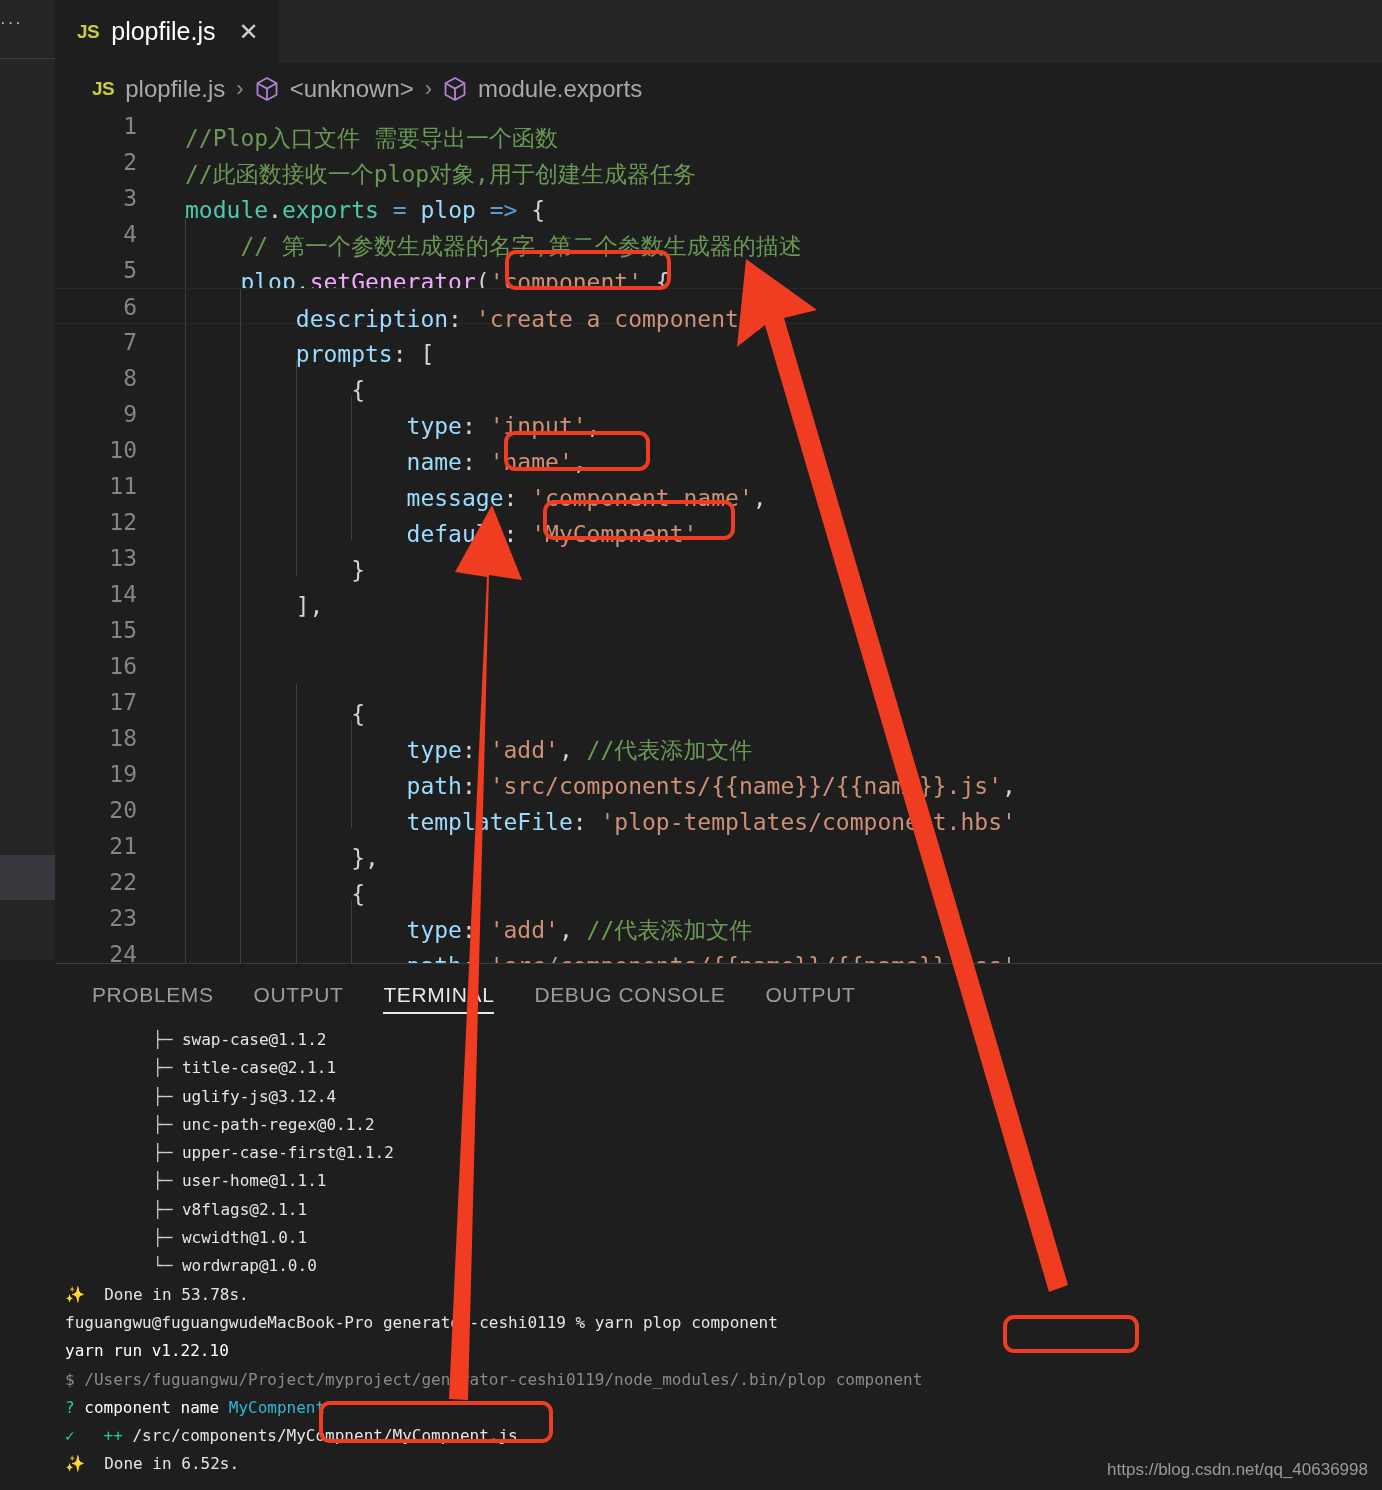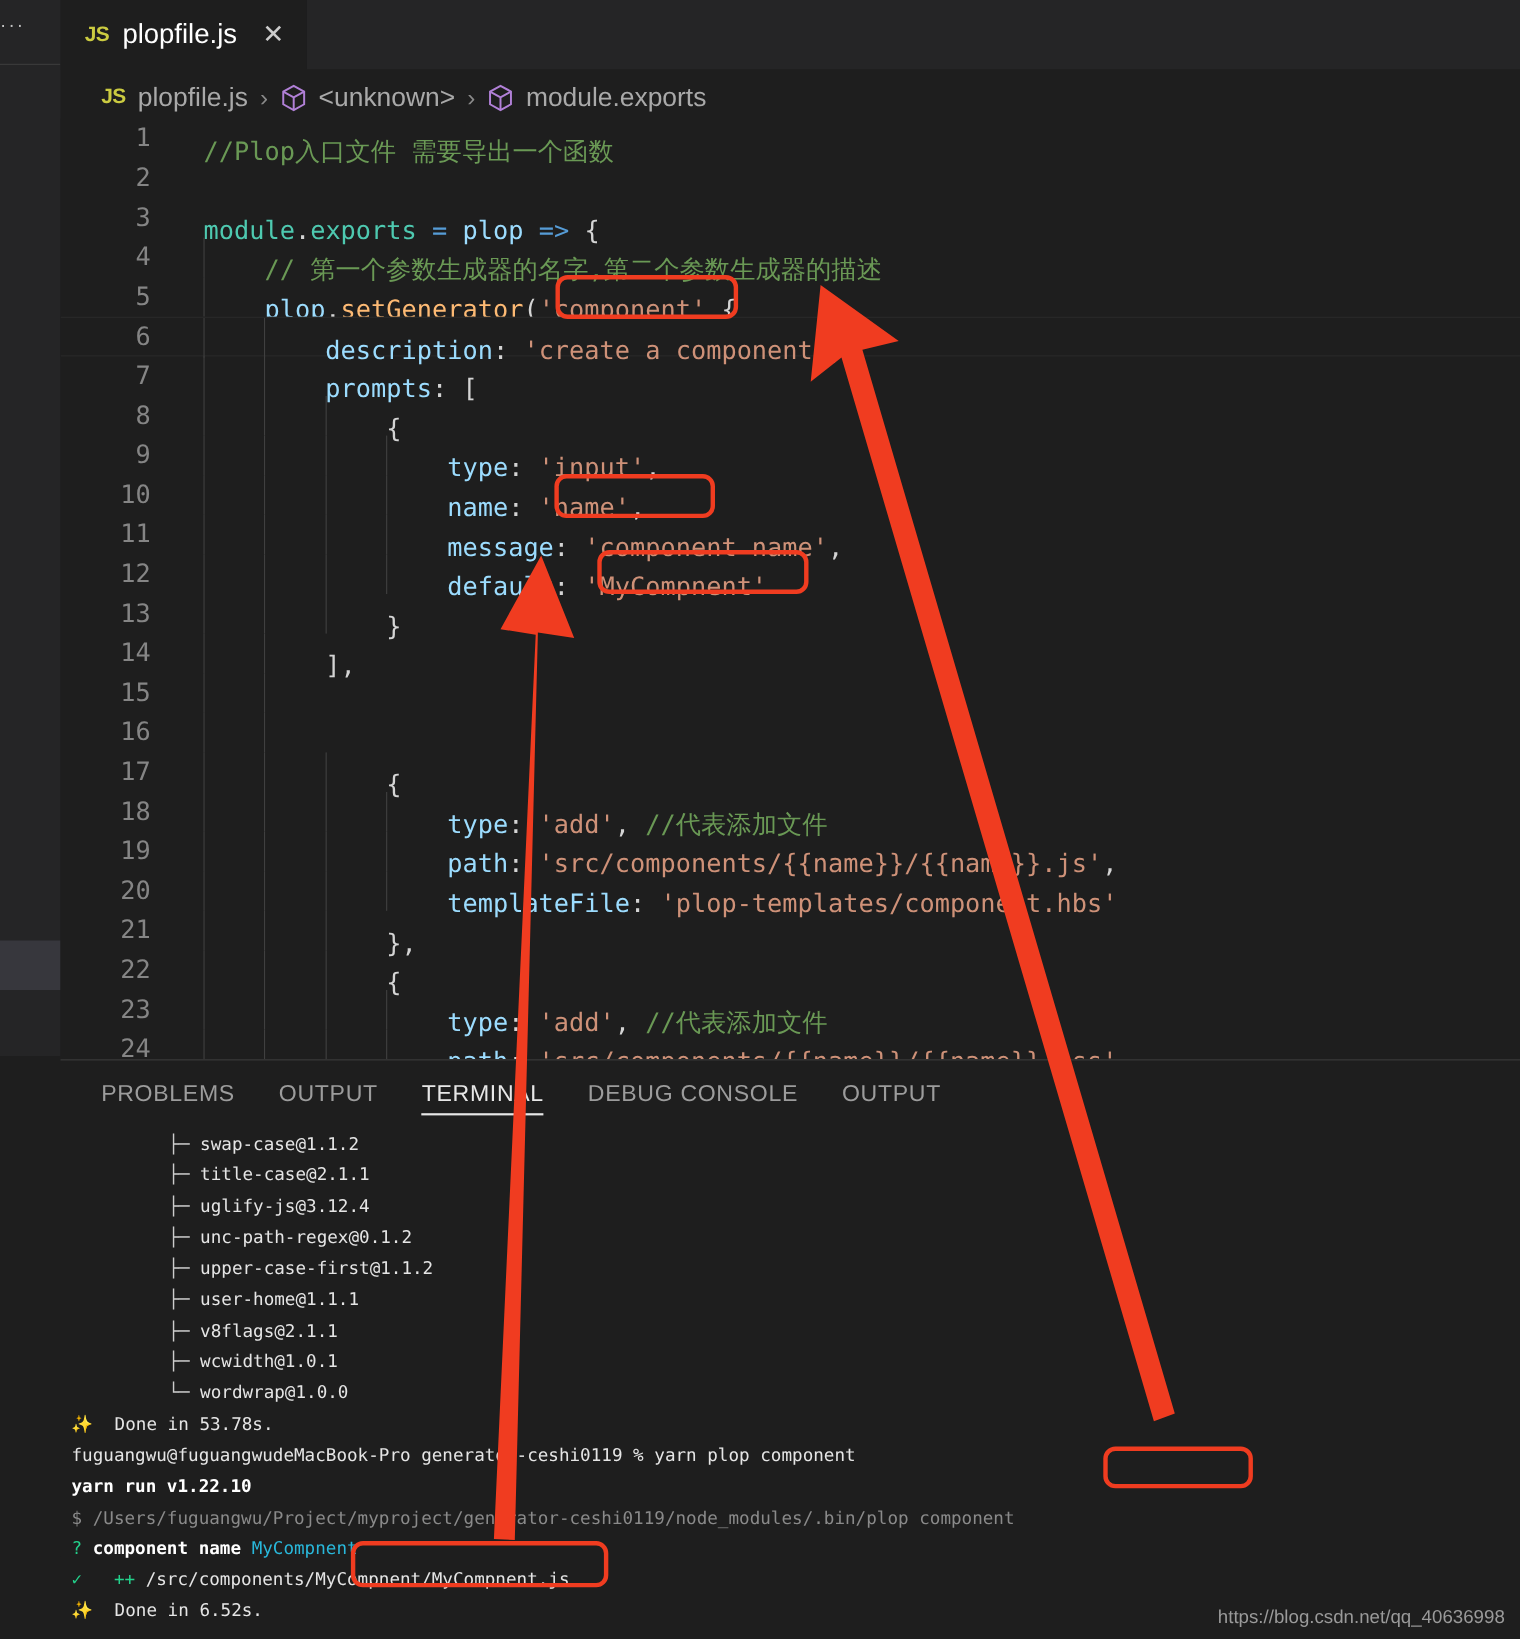--- a/index.html
+++ b/index.html
@@ -92,21 +92,21 @@
   .ctext { position: absolute; left: 130px; top: 12px; }
   .ind-guide {
     position: absolute; top: 0; width: 1px; height: 36px; background: #404040;
   }
 
   
   .t-com   { color: #6a9955; }
   .t-var   { color: #9cdcfe; }
   .t-prop  { color: #9cdcfe; }
   .t-str   { color: #ce9178; }
-  .t-fn    { color: #fdba74; }
+  .t-fn    { color: #f0abfc; }
   .t-op    { color: #569cd6; }
   .t-pun   { color: #d4d4d4; }
   .t-obj   { color: #4ec9b0; }
 
   
   .panel {
     position: absolute; left: 55px; top: 963px; width: 1327px; height: 452px;
     background: #1e1e1e; border-top: 1px solid #3c3c3c;
   }
   .paneltabs {
@@ -127,21 +127,21 @@
 
   .term {
     position: absolute; left: 10px; top: 62px; width: 1317px; height: 465px;
     font-family: "DejaVu Sans Mono", monospace; font-size: 16px;
     line-height: 28.3px; color: #cccccc; white-space: pre;
     padding-left: 88px;
   }
   .tline { height: 28.3px; position: relative; }
   .tl-dim   { color: #8a8a8a; }
   .tl-white { color: #e5e5e5; }
-  .tl-bold  { color: #ffffff; font-weight: bold; }
+  .tl-bold  { color: #ffffff; font-weight: normal; }
   .tl-green { color: #23d18b; }
   .tl-cyan  { color: #29b8db; }
   .tl-tree  { color: #cccccc; }
   .sparkle { color: #f0c674; }
 
   
   .redbox {
     position: absolute; border: 4px solid #f03c20; border-radius: 11px;
     pointer-events: none;
   }
@@ -189,21 +189,21 @@
       <svg width="24" height="26" viewBox="0 0 24 26">
           <path d="M12 2 L21.5 7.2 L21.5 18.8 L12 24 L2.5 18.8 L2.5 7.2 Z" fill="none" stroke="#b180d7" stroke-width="1.8"></path>
           <path d="M2.5 7.2 L12 12.6 L21.5 7.2 M12 12.6 L12 24" fill="none" stroke="#b180d7" stroke-width="1.8"></path>
         </svg>
     </span>
     <span class="bc-text">module.exports</span>
   </div>
 
   <div class="editor" id="editor">
       <div class="coderow"><span class="lnum">1</span><span class="ctext"><span class="t-com">//Plop入口文件 需要导出一个函数</span></span></div>
-      <div class="coderow"><span class="lnum">2</span></div>
+      <div class="coderow"><span class="lnum">2</span><span class="ctext"><span class="t-com">//此函数接收一个plop对象,用于创建生成器任务</span></span></div>
       <div class="coderow"><span class="lnum">3</span><span class="ctext"><span class="t-obj">module</span><span class="t-pun">.</span><span class="t-obj">exports</span><span class="t-pun"> </span><span class="t-op">=</span><span class="t-pun"> </span><span class="t-var">plop</span><span class="t-pun"> </span><span class="t-op">=&gt;</span><span class="t-pun"> {</span></span></div>
       <div class="coderow"><span class="lnum">4</span><span class="ind-guide" style="left: 130px;"></span><span class="ctext"><span class="t-pun">    </span><span class="t-com">// 第一个参数生成器的名字,第二个参数生成器的描述</span></span></div>
       <div class="coderow"><span class="lnum">5</span><span class="ind-guide" style="left: 130px;"></span><span class="ctext"><span class="t-pun">    </span><span class="t-var">plop</span><span class="t-pun">.</span><span class="t-fn">setGenerator</span><span class="t-pun">(</span><span class="t-str">'component'</span><span class="t-pun"> {</span></span></div>
       <div class="coderow hl"><span class="lnum">6</span><span class="ind-guide" style="left: 130px;"></span><span class="ind-guide" style="left: 185.4px;"></span><span class="ctext"><span class="t-pun">        </span><span class="t-prop">description</span><span class="t-pun">: </span><span class="t-str">'create a component'</span><span class="t-pun">,</span></span></div>
       <div class="coderow"><span class="lnum">7</span><span class="ind-guide" style="left: 130px;"></span><span class="ind-guide" style="left: 185.4px;"></span><span class="ctext"><span class="t-pun">        </span><span class="t-prop">prompts</span><span class="t-pun">: [</span></span></div>
       <div class="coderow"><span class="lnum">8</span><span class="ind-guide" style="left: 130px;"></span><span class="ind-guide" style="left: 185.4px;"></span><span class="ind-guide" style="left: 240.8px;"></span><span class="ctext"><span class="t-pun">            {</span></span></div>
       <div class="coderow"><span class="lnum">9</span><span class="ind-guide" style="left: 130px;"></span><span class="ind-guide" style="left: 185.4px;"></span><span class="ind-guide" style="left: 240.8px;"></span><span class="ind-guide" style="left: 296.2px;"></span><span class="ctext"><span class="t-pun">                </span><span class="t-prop">type</span><span class="t-pun">: </span><span class="t-str">'input'</span><span class="t-pun">,</span></span></div>
       <div class="coderow"><span class="lnum">10</span><span class="ind-guide" style="left: 130px;"></span><span class="ind-guide" style="left: 185.4px;"></span><span class="ind-guide" style="left: 240.8px;"></span><span class="ind-guide" style="left: 296.2px;"></span><span class="ctext"><span class="t-pun">                </span><span class="t-prop">name</span><span class="t-pun">: </span><span class="t-str">'name'</span><span class="t-pun">,</span></span></div>
       <div class="coderow"><span class="lnum">11</span><span class="ind-guide" style="left: 130px;"></span><span class="ind-guide" style="left: 185.4px;"></span><span class="ind-guide" style="left: 240.8px;"></span><span class="ind-guide" style="left: 296.2px;"></span><span class="ctext"><span class="t-pun">                </span><span class="t-prop">message</span><span class="t-pun">: </span><span class="t-str">'component name'</span><span class="t-pun">,</span></span></div>
       <div class="coderow"><span class="lnum">12</span><span class="ind-guide" style="left: 130px;"></span><span class="ind-guide" style="left: 185.4px;"></span><span class="ind-guide" style="left: 240.8px;"></span><span class="ind-guide" style="left: 296.2px;"></span><span class="ctext"><span class="t-pun">                </span><span class="t-prop">default</span><span class="t-pun">: </span><span class="t-str">'MyCompnent'</span></span></div>

